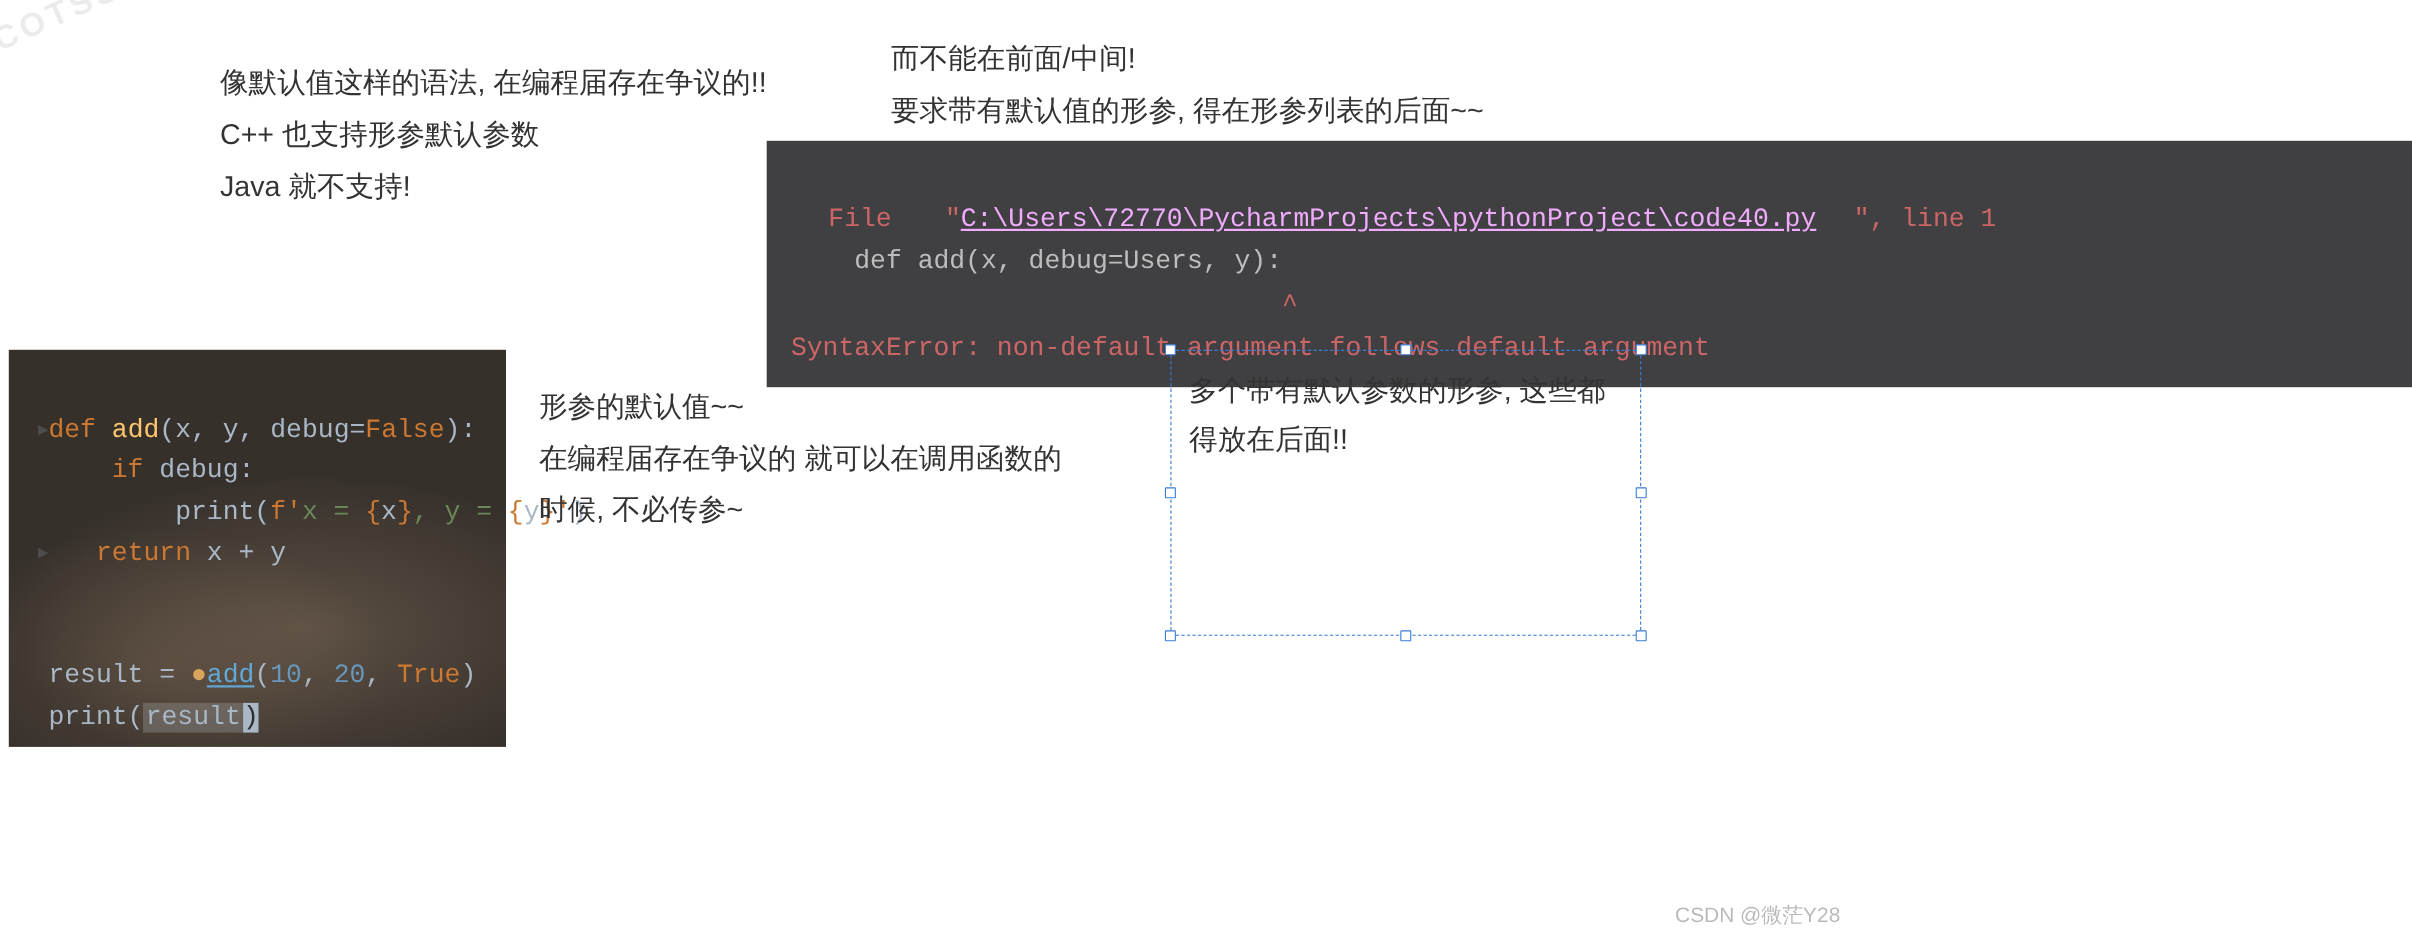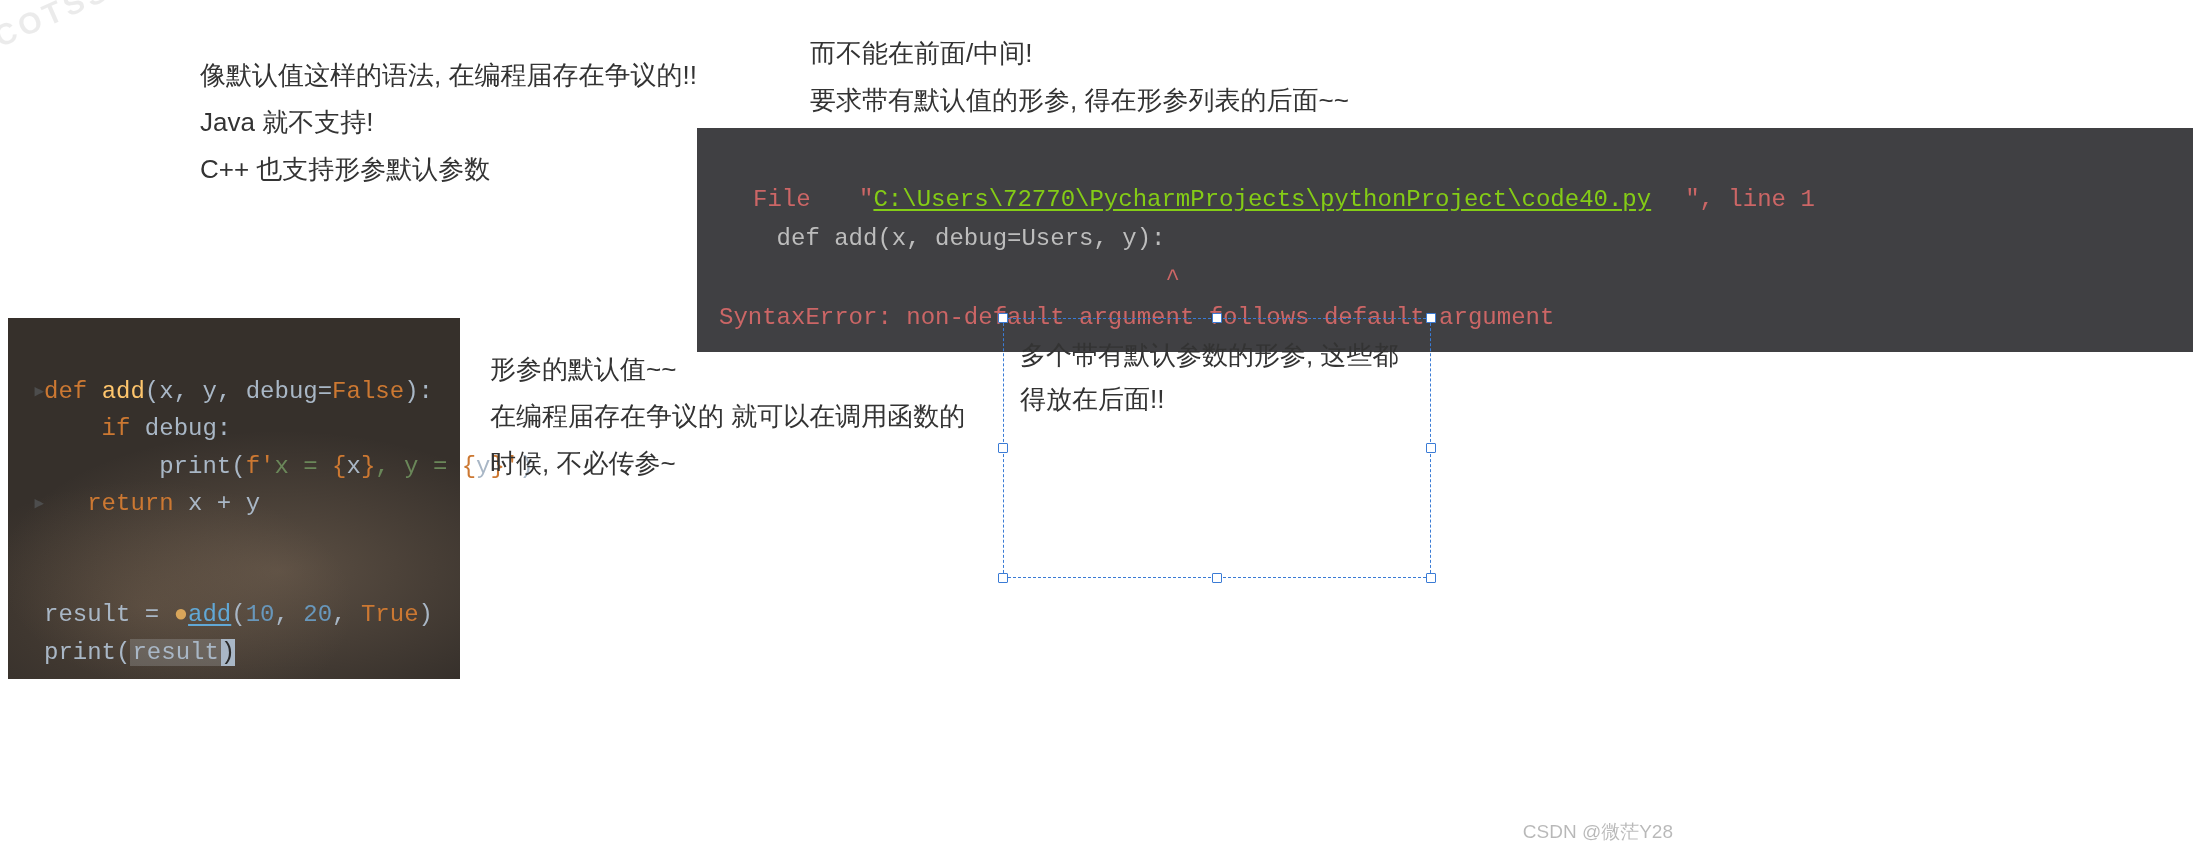--- a/index.html
+++ b/index.html
@@ -40,21 +40,21 @@
 
   .err-block {
     background: #404043;
     font-family: Menlo, Consolas, "Courier New", monospace;
     font-size: 24px;
     line-height: 1.65;
     padding: 12px 22px 14px 22px;
     white-space: pre;
   }
   .err-file { color: #cc6666; margin-left: 34px; }
-  .err-path { color: #84cc16; text-decoration: underline; text-underline-offset: 3px; }
+  .err-path { color: #f0abfc; text-decoration: underline; text-underline-offset: 3px; }
   .err-line { color: #cc6666; }
   .err-code { color: #bdbdbd; }
   .err-caret { color: #cc6666; }
   .err-msg { color: #cc6666; }
 
   .dashed-box {
     border: 1.5px dashed #3a7bd5;
     padding: 14px 16px;
     font-size: 26px;
     line-height: 1.7;
@@ -85,32 +85,32 @@
     bottom: 8px;
     font-size: 19px;
     color: rgba(0,0,0,0.28);
   }
 
   #top-left    { position:absolute; left:200px; top:22px;  width:600px; }
   #top-right   { position:absolute; left:810px; top:30px;  width:720px; }
   #err         { position:absolute; left:697px; top:128px; width:1496px; }
   #code        { position:absolute; left:8px;   top:318px; width:452px;padding-left:36px; }
   #mid-note    { position:absolute; left:490px; top:346px; width:500px; }
-  #box         { position:absolute; left:1003px; top:318px; width:428px; height:260px; }
+  #box         { position:absolute; left:1064px; top:318px; width:428px; height:260px; }
 </style>
 </head>
 <body>
 
 <div class="watermark">COTSSI</div>
 
 <div id="top-left" class="note">
   <div style="height:30px"></div>
   <div>像默认值这样的语法, 在编程届存在争议的!!</div>
+  <div>C++ 也支持形参默认参数</div>
   <div>Java 就不支持!</div>
-  <div>C++ 也支持形参默认参数</div>
 </div>
 
 <div id="top-right" class="note">
   <div>而不能在前面/中间!</div>
   <div>要求带有默认值的形参, 得在形参列表的后面~~</div>
 </div>
 
 <div id="err" class="err-block">
 <span class="err-file">File </span><span class="err-file">"</span><span class="err-path">C:\Users\72770\PycharmProjects\pythonProject\code40.py</span><span class="err-file">"</span><span class="err-line">, line 1</span>
 <span class="err-code">    def add(x, debug=Users, y):</span>

